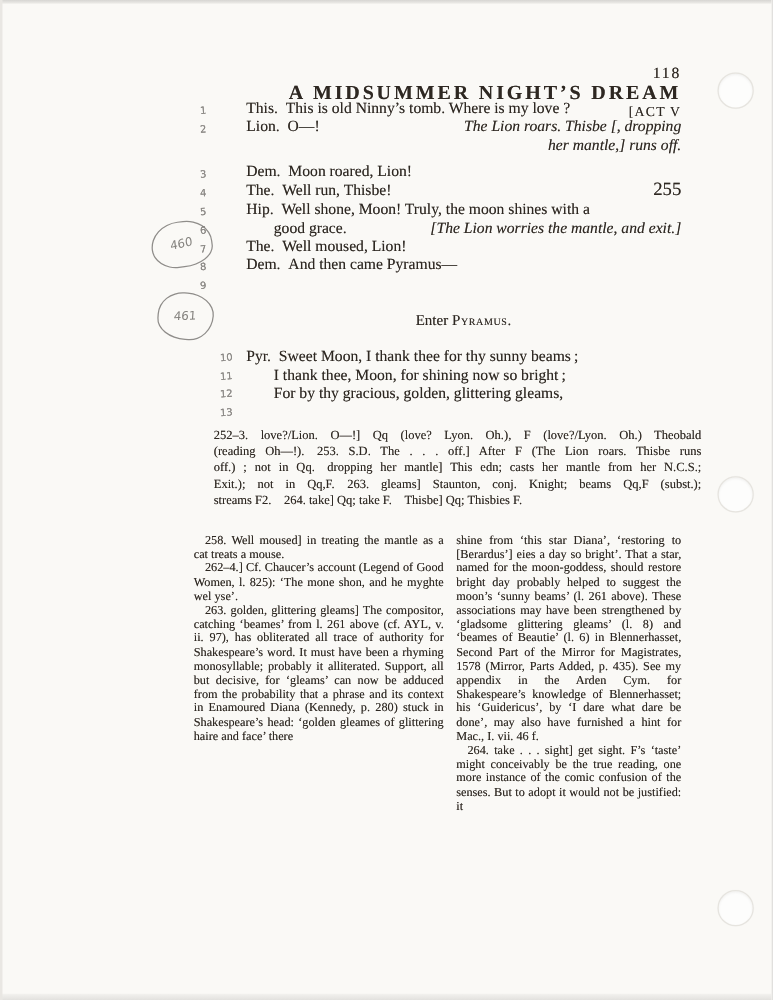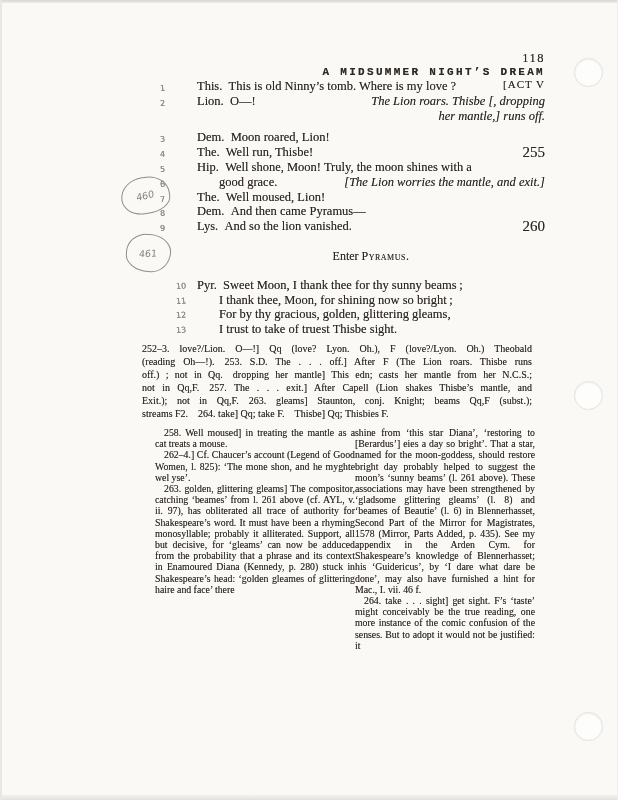--- a/index.html
+++ b/index.html
@@ -19,45 +19,45 @@
     background:linear-gradient(to top,#e2e1de,#f3f2ef);}
   .edge-left{position:absolute;left:0;top:0;width:2px;height:800px;background:#e9e7e3;}
   .edge-right{position:absolute;right:0;top:0;width:1px;height:800px;background:#efeeeb;}
   .punch{position:absolute;width:27px;height:27px;border-radius:50%;
     background:#fdfdfc;border:1px solid #e6e4df;
     box-shadow:inset 0 1px 2px rgba(0,0,0,.05), 0 0 1px rgba(0,0,0,.04);}
   
   .header{position:absolute;left:197px;top:51px;width:348px;
     display:flex;justify-content:space-between;align-items:flex-end;flex-direction:column;}
   .pageno{font-size:12.5px;letter-spacing:1.5px;}
-  .rtitle{font-size:11px;font-weight:bold;letter-spacing:2.3px;font-family:Liberation Mono, monospace;}
+  .rtitle{font-size:16px;font-weight:bold;letter-spacing:2.3px;}
   .actlbl{font-size:11px;letter-spacing:1px;}
   
   .play{position:absolute;left:155px;top:80px;width:390px;
     font-size:12.5px;line-height:12.8px;}
   .pline{display:flex;}
   .hand{width:42px;flex:0 0 42px;
     font-family:"DejaVu Sans",sans-serif;font-size:8px;color:#8d8b88;
     padding-top:2px;box-sizing:border-box;padding-left:5px;
     transform:rotate(-4deg);}
   .hand.hi{padding-left:21px;}
   .pbody{flex:1;display:flex;justify-content:space-between;white-space:pre-wrap;}
   .pbody.ind{padding-left:22px;}
   .pbody.ctr{display:block;text-align:center;font-size:12px;}
   .pleft{text-align:left;}
   .pright{text-align:right;font-style:italic;}
   .pright.num{font-style:normal;font-size:15px;}
   
-  .collation{position:absolute;left:142px;top:342px;width:390px;
+  .collation{position:absolute;left:171px;top:342px;width:390px;
     font-size:10px;line-height:13px;}
   .cline{text-align:justify;text-align-last:justify;white-space:normal;}
   .cline.clast{text-align-last:left;}
   
   .commentary{position:absolute;left:155px;top:427px;width:390px;
-    display:flex;font-size:9.8px;line-height:11.2px;}
+    display:flex;gap:10px;font-size:9.8px;line-height:11.2px;}
   .ccol{text-align:justify;}
   .ccol.cl{width:200px;}
   .ccol.cr{width:180px;}
   .cpara{text-indent:9px;}
   .cpara.noind{text-indent:0;}
   
   .s-i{}
   .s-sc{font-variant:small-caps;letter-spacing:.5px;}
   
   .circ{position:absolute;border:1.4px solid #8f8d8a;color:#85837f;
@@ -130,49 +130,46 @@
       <div class="pline">
         <span class="hand">7</span>
         <div class="pbody"><span class="pleft"><span class="s-i">The.</span><span> Well moused, Lion!</span></span></div>
       </div>
       <div class="pline">
         <span class="hand">8</span>
         <div class="pbody"><span class="pleft"><span class="s-i">Dem.</span><span> And then came Pyramus—</span></span></div>
       </div>
       <div class="pline">
         <span class="hand">9</span>
-        <div class="pbody"><span class="pleft"><span class="s-i">Lys.</span><span> And so the lion vanished.</span></span><span class="pright num"><span>260</span></span></div>
       </div>
       <div class="pline" style="margin-top: 15px; align-items: flex-end;">
         <span class="hand"></span>
         <div class="pbody ctr"><span class="pleft"><span class="s-i">Enter </span><span class="s-sc">Pyramus.</span></span></div>
       </div>
       <div class="pline" style="margin-top: 16px;">
         <span class="hand hi">10</span>
         <div class="pbody"><span class="pleft"><span class="s-i">Pyr.</span><span class="s-i"> Sweet Moon, I thank thee for thy sunny beams ;</span></span></div>
       </div>
       <div class="pline">
         <span class="hand hi">11</span>
         <div class="pbody ind"><span class="pleft"><span class="s-i">I thank thee, Moon, for shining now so bright ;</span></span></div>
       </div>
       <div class="pline">
         <span class="hand hi">12</span>
         <div class="pbody ind"><span class="pleft"><span class="s-i">For by thy gracious, golden, glittering gleams,</span></span></div>
       </div>
       <div class="pline">
         <span class="hand hi">13</span>
-        <div class="pbody ind"><span class="pleft"><span class="s-i">I trust to take of truest Thisbe sight.</span></span></div>
       </div>
     </div>
 
   <div class="collation">
       <div class="cline"><span>252–3. </span><span class="s-i">love?/Lion. O—!] </span><span class="s-i">Qq</span><span> (love? Lyon. Oh.), </span><span class="s-i">F</span><span> (love?/Lyon. Oh.) </span><span class="s-i">Theobald</span></div>
       <div class="cline"><span>(</span><span class="s-i">reading</span><span> Oh—!). 253. S.D. </span><span class="s-i">The . . . off.</span><span>] </span><span class="s-i">After F (The Lion roars. Thisbe runs</span></div>
       <div class="cline"><span class="s-i">off.</span><span>) ; </span><span class="s-i">not in Qq.</span><span> </span><span class="s-i">dropping her mantle</span><span>] </span><span class="s-i">This edn; casts her mantle from her N.C.S.;</span></div>
-      <div class="cline"><span class="s-i">not in Qq,F.</span><span> 257. </span><span class="s-i">The . . . exit.</span><span>] </span><span class="s-i">After Capell (Lion shakes Thisbe’s mantle, and</span></div>
       <div class="cline"><span class="s-i">Exit.</span><span>); </span><span class="s-i">not in Qq,F.</span><span> 263. </span><span class="s-i">gleams</span><span>] </span><span class="s-i">Staunton, conj. Knight; beams Qq,F (subst.);</span></div>
       <div class="cline clast"><span>streams </span><span class="s-i">F2.</span><span> 264. </span><span class="s-i">take</span><span>] </span><span class="s-i">Qq</span><span>; take </span><span class="s-i">F.</span><span> </span><span class="s-i">Thisbe</span><span>] </span><span class="s-i">Qq</span><span>; </span><span class="s-i">Thisbies F.</span></div>
     </div>
 
   <div class="commentary">
     <div class="ccol cl">
         <div class="cpara"><span>258. </span><span class="s-i">Well moused</span><span>] in treating the mantle as a cat treats a mouse.</span></div>
         <div class="cpara"><span>262–4.] Cf. Chaucer’s account (</span><span class="s-i">Legend of Good Women</span><span>, l. 825): ‘The mone shon, and he myghte wel yse’.</span></div>
         <div class="cpara"><span>263. </span><span class="s-i">golden, glittering gleams</span><span>] The compositor, catching ‘beames’ from l. 261 above (cf. </span><span class="s-i">AYL</span><span>, v. ii. 97), has obliterated all trace of authority for Shakespeare’s word. It must have been a rhyming monosyllable; probably it alliterated. Support, all but decisive, for ‘gleams’ can now be adduced from the probability that a phrase and its context in </span><span class="s-i">Enamoured Diana</span><span> (Kennedy, p. 280) stuck in Shakespeare’s head: ‘golden gleames of glittering haire and face’ there</span></div>
       </div>

